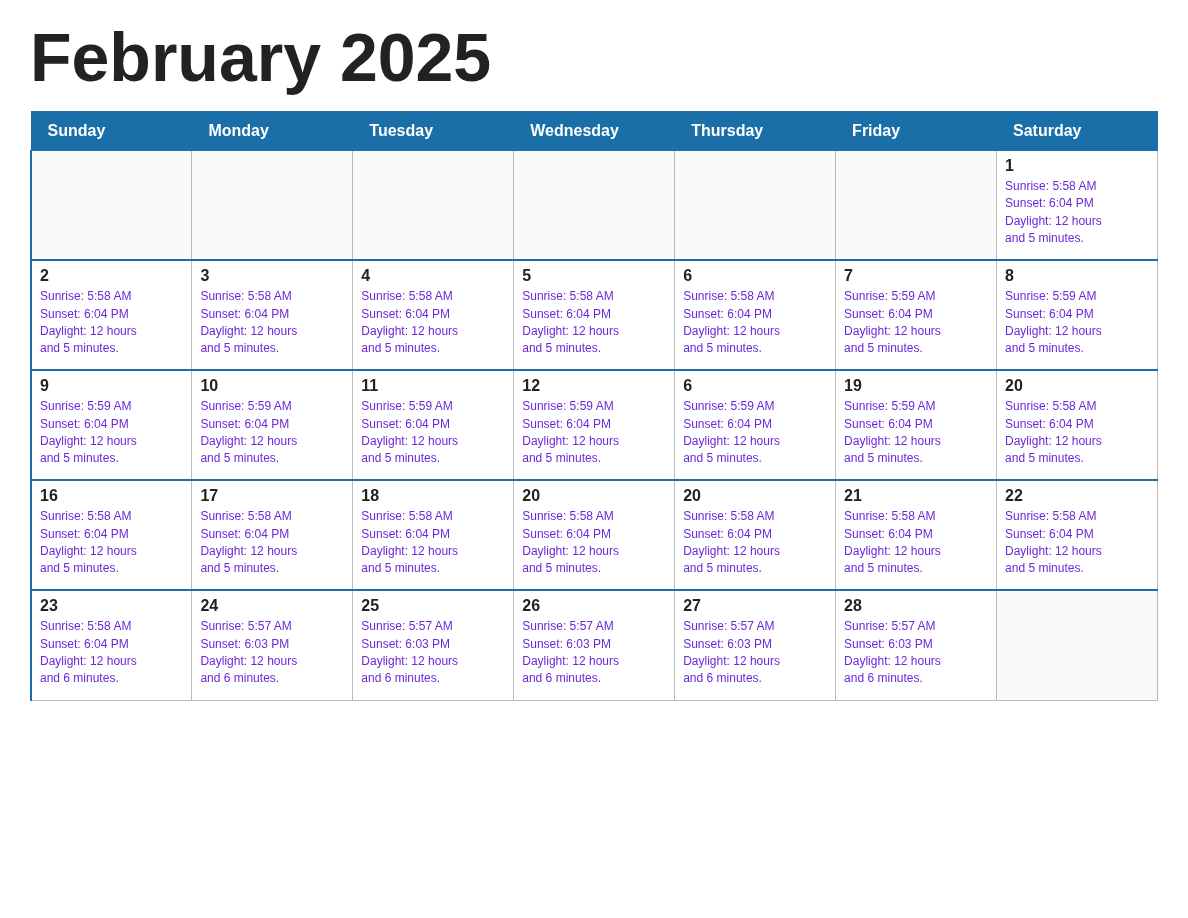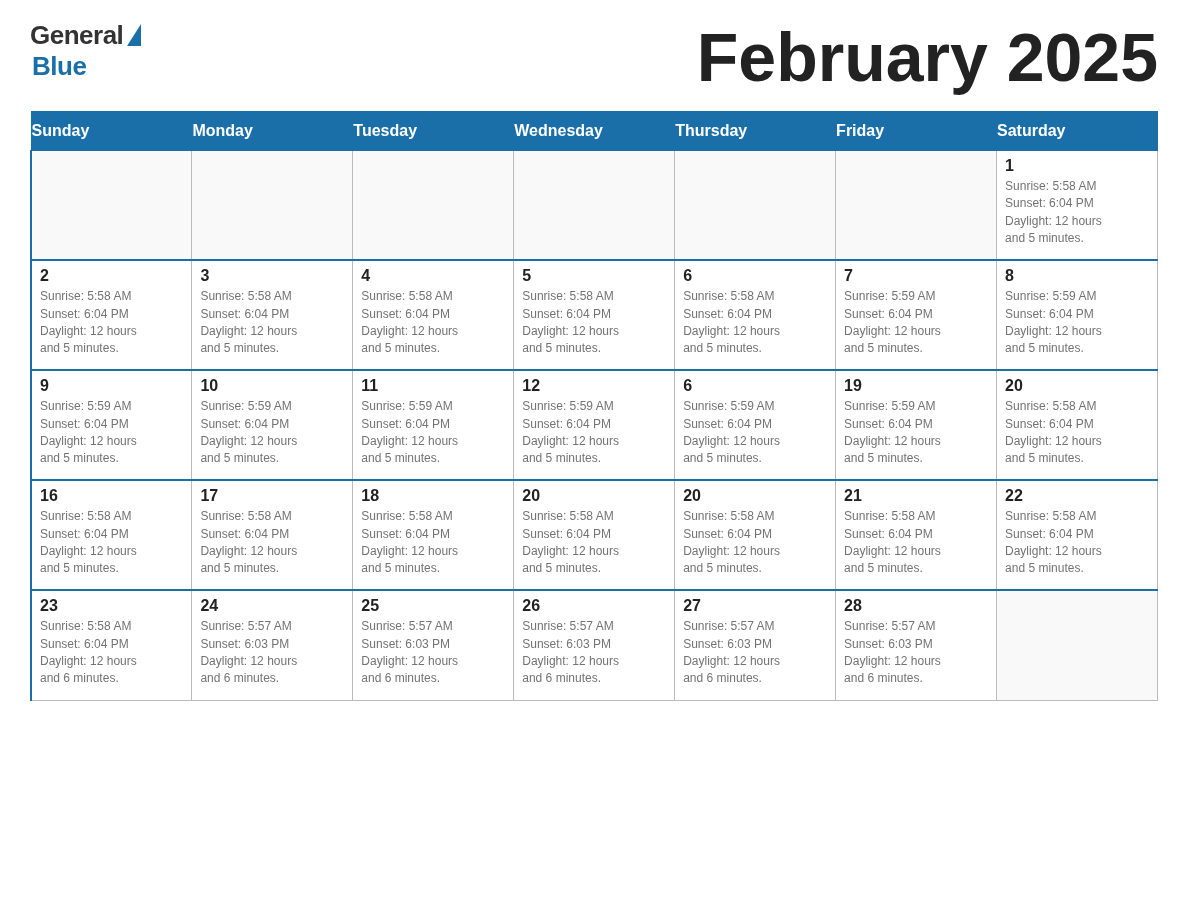--- a/index.html
+++ b/index.html
@@ -63,21 +63,21 @@
     .calendar {
       width: 100%;
       border-collapse: collapse;
       border: 1px solid #999;
     }
     .calendar th {
       background-color: #1a6fa8;
       color: #fff;
       font-size: 16px;
       font-weight: bold;
-      padding: 10px 0;
+      padding: 10px 16px;
       text-align: left;
       border: 1px solid #1a6fa8;
     }
     .calendar td {
       border: 1px solid #bbb;
       vertical-align: top;
       padding: 6px 8px;
       width: 14.28%;
       min-height: 110px;
       height: 110px;
@@ -87,48 +87,41 @@
     }
     .day-number {
       font-size: 16px;
       font-weight: bold;
       color: #222;
       display: block;
       margin-bottom: 3px;
     }
     .day-info {
       font-size: 12px;
-      color: #737373;
+      color: #6d28d9;
       line-height: 1.45;
     }
     .empty-cell {
       background: #f9f9f9;
     }
     .calendar tbody tr td:first-child {
       border-left: 2px solid #1a6fa8;
     }
     
     .calendar tbody tr:not(:last-child) td {
       border-bottom: 1px solid #bbb;
     }
     .row-divider td {
       border-top: 2px solid #1a6fa8 !important;
     }
   </style>
 </head>
 <body>
 
 <div class="header">
-  <div class="logo">
-    <div class="logo-top">
-      <span class="logo-general">General</span>
-      <div class="logo-triangle"></div>
-    </div>
-    <span class="logo-blue">Blue</span>
-  </div>
   <div class="title-section">
     <div class="calendar-title">February 2025</div>
   </div>
 </div>
 
 <table class="calendar">
   <thead>
     <tr>
     <th>Sunday</th>
         <th>Monday</th>

